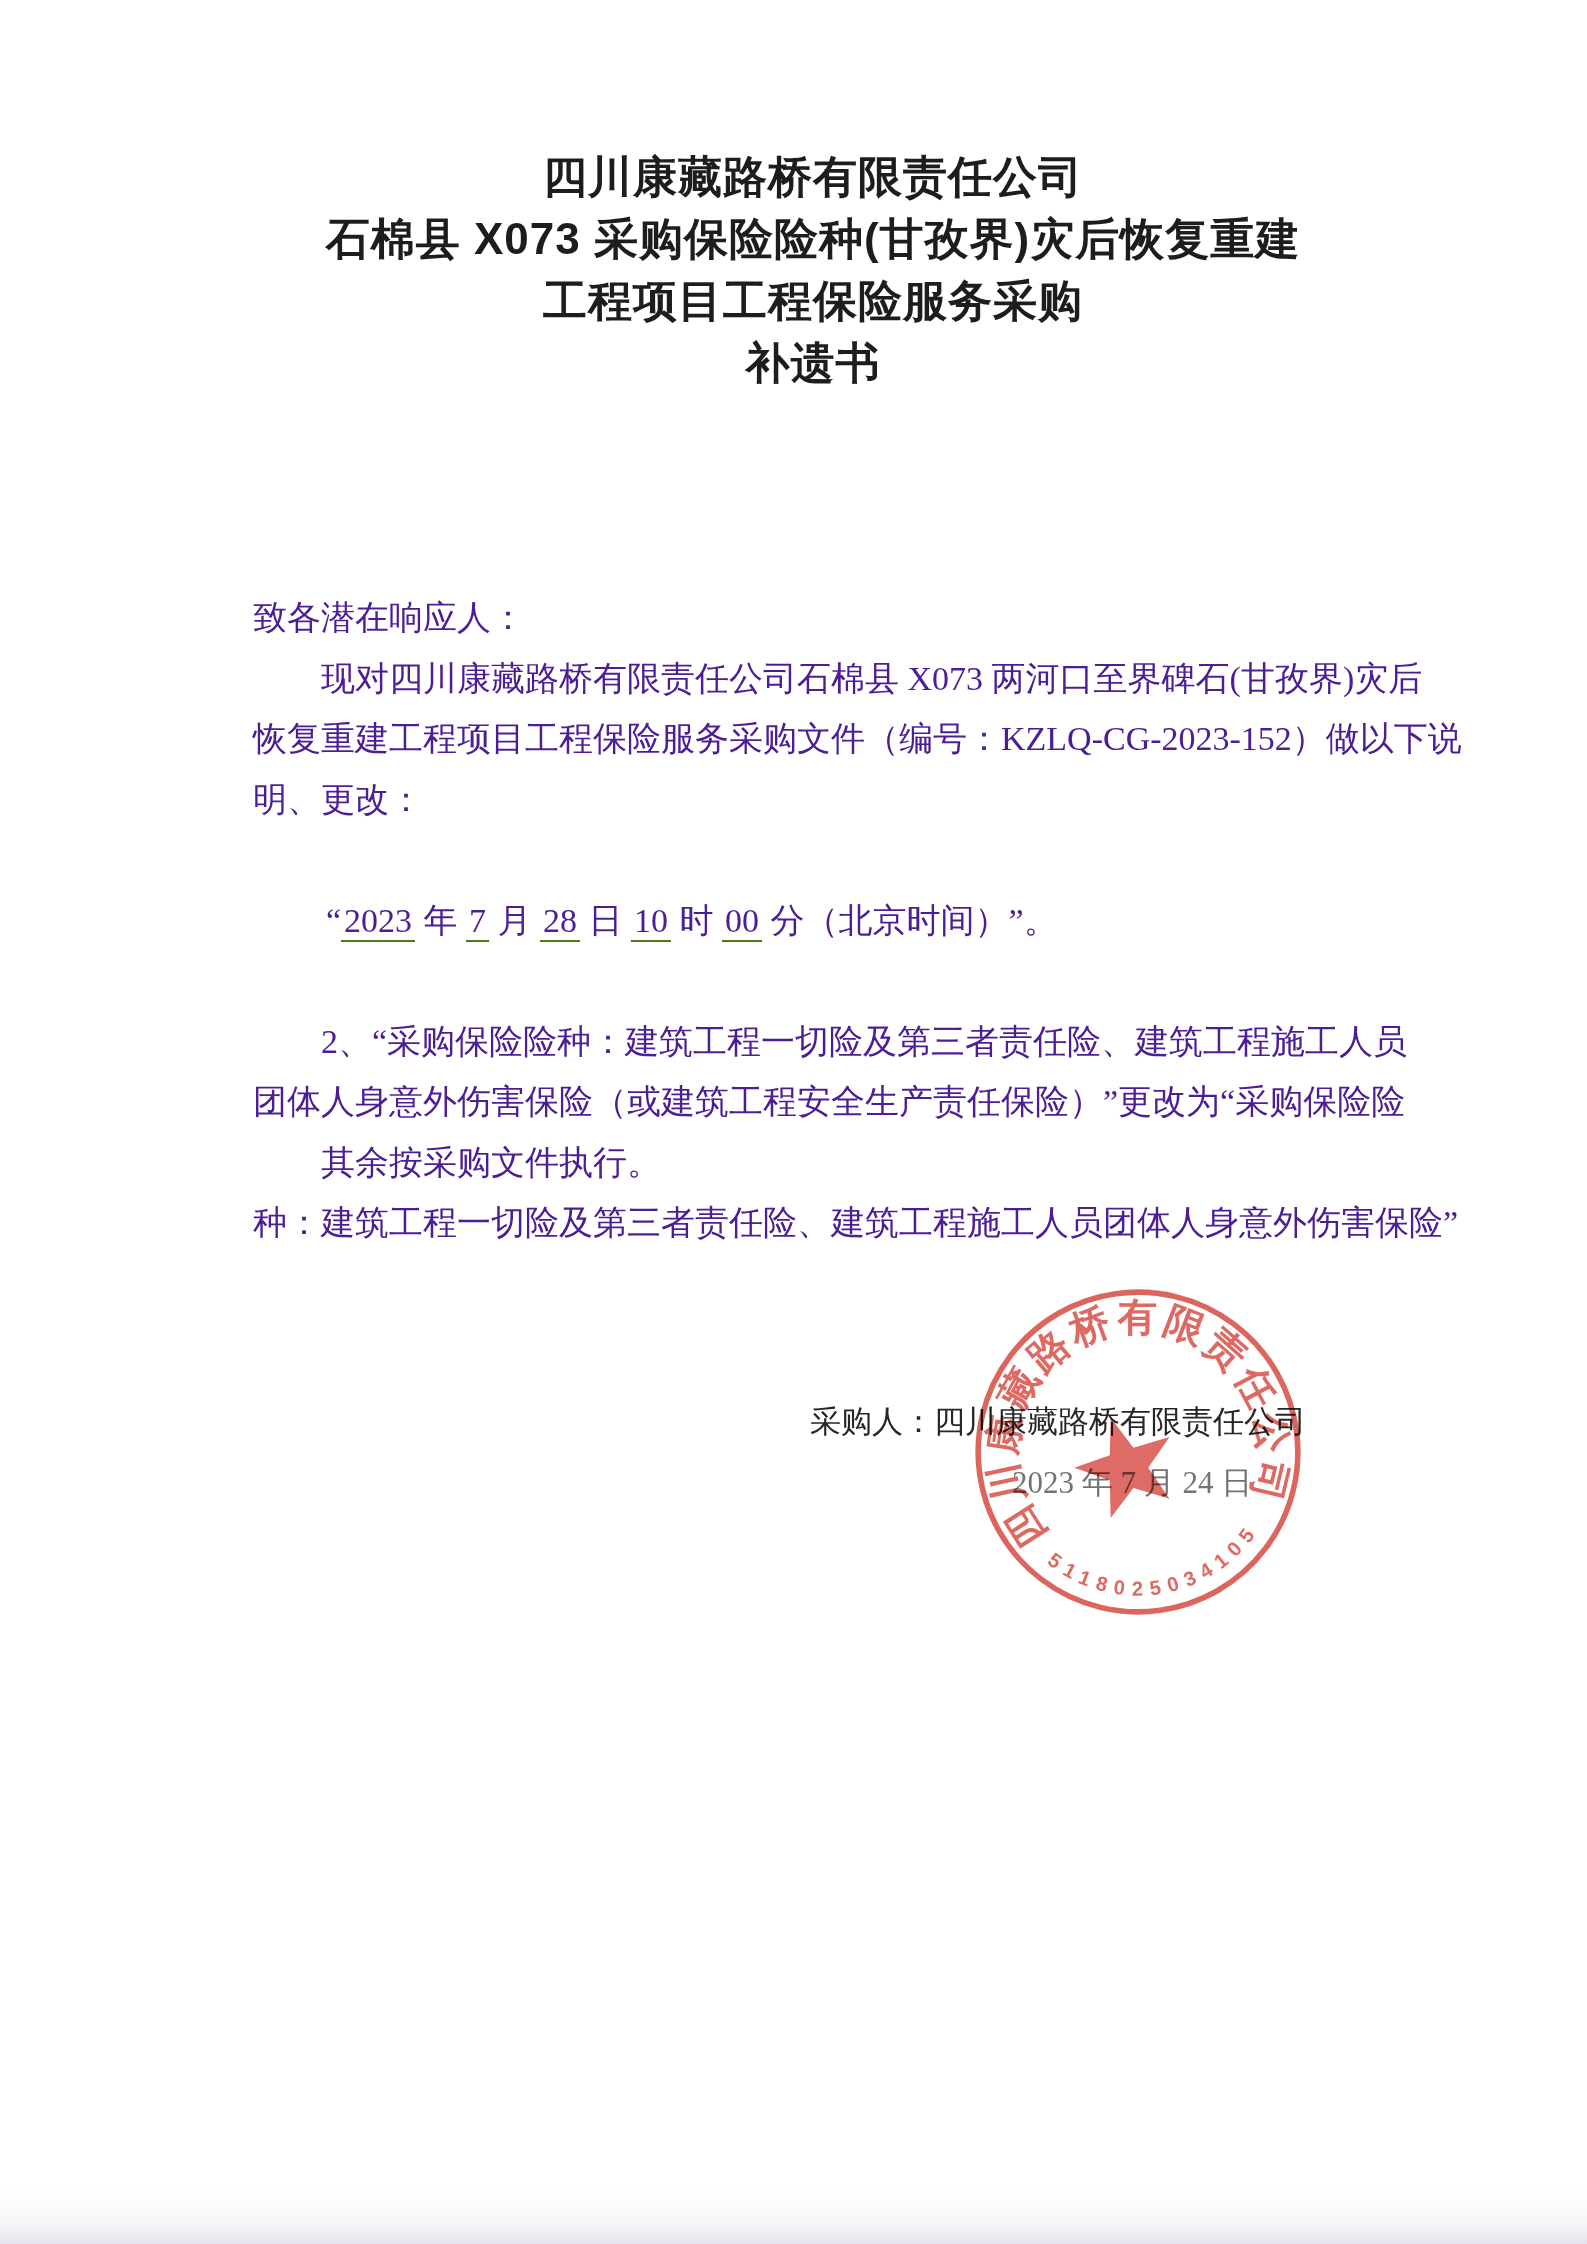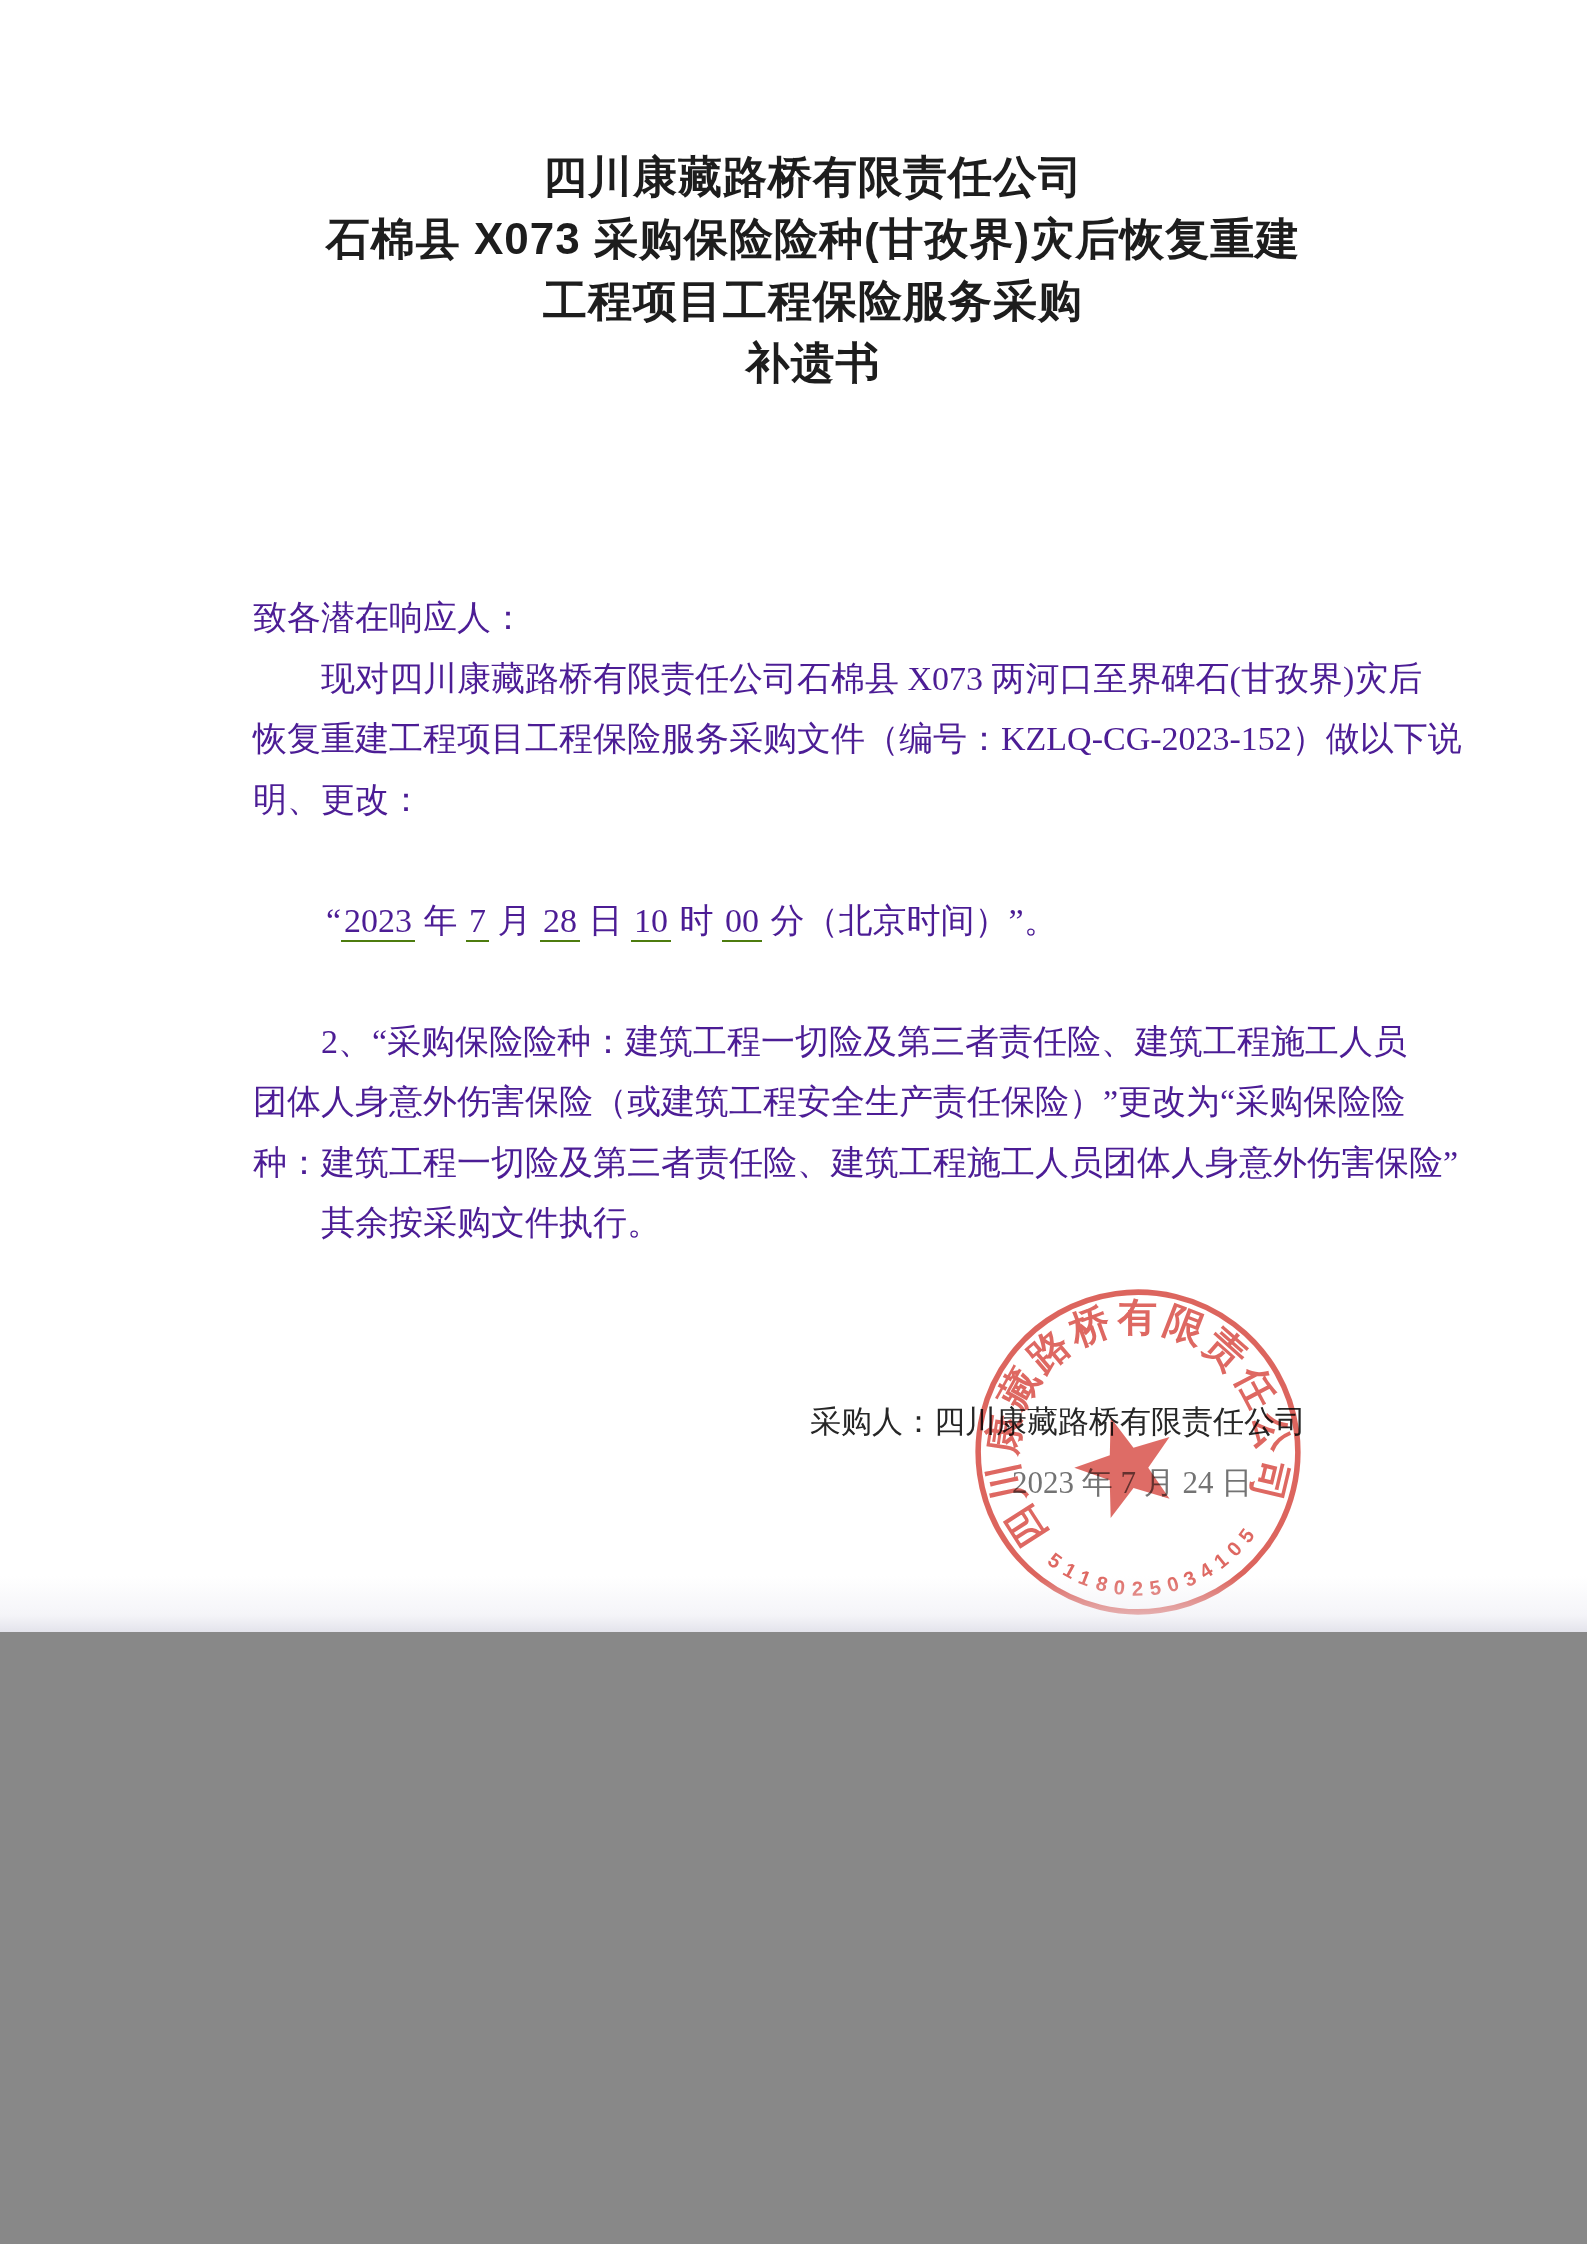--- a/index.html
+++ b/index.html
@@ -1,18 +1,18 @@
 <!DOCTYPE html>
 <html><head>
 <meta charset="utf-8">
 <style>
   html,body{margin:0;padding:0;background:#888;}
   .page{
     position:relative;
-    width:1587px;height:1632px;
+    width:1587px;height:2244px;
     margin:0 auto;
     background:#ffffff;
     overflow:hidden;
     font-family:"Liberation Serif","DejaVu Serif",serif;
     color:#212121;
   }
   
   .title-block{
     position:absolute;
     left:253px;top:146px;width:1120px;
@@ -74,22 +74,22 @@
   <div class="body-block">
     <div class="body-line">致各潜在响应人：</div>
     <div class="body-line indent">现对四川康藏路桥有限责任公司石棉县 X073 两河口至界碑石(甘孜界)灾后</div>
     <div class="body-line">恢复重建工程项目工程保险服务采购文件（编号：KZLQ-CG-2023-152）做以下说</div>
     <div class="body-line">明、更改：</div>
     <div class="body-line quote-lead">
       <span>“</span><span class="u">2023</span><span> 年 </span><span class="u">7</span><span> 月 </span><span class="u">28</span><span> 日 </span><span class="u">10</span><span> 时 </span><span class="u">00</span><span> 分（北京时间）”。</span>
     </div>
     <div class="body-line indent">2、“采购保险险种：建筑工程一切险及第三者责任险、建筑工程施工人员</div>
     <div class="body-line">团体人身意外伤害保险（或建筑工程安全生产责任保险）”更改为“采购保险险</div>
+    <div class="body-line indent">其余按采购文件执行。</div>
     <div class="body-line">种：建筑工程一切险及第三者责任险、建筑工程施工人员团体人身意外伤害保险”</div>
-    <div class="body-line indent">其余按采购文件执行。</div>
   </div>
 
   <div class="sig-buyer">采购人：四川康藏路桥有限责任公司</div>
   <div class="sig-date">2023 年 7 月 24 日</div>
 
   <svg class="stamp" viewBox="0 0 344 344" aria-hidden="true">
     <g transform="rotate(-8 172 172)" fill="none">
       <circle cx="172" cy="172" r="158" stroke="#d6453d" stroke-width="5.5" stroke-opacity="0.92"></circle>
       <path id="stamp-arc-top" d="M 73.7 240.9 A 120 120 0 1 1 270.3 240.9" fill="none"></path>
       <path id="stamp-arc-bottom" d="M 63.2 263.3 A 142 142 0 0 0 280.8 263.3" fill="none"></path>

